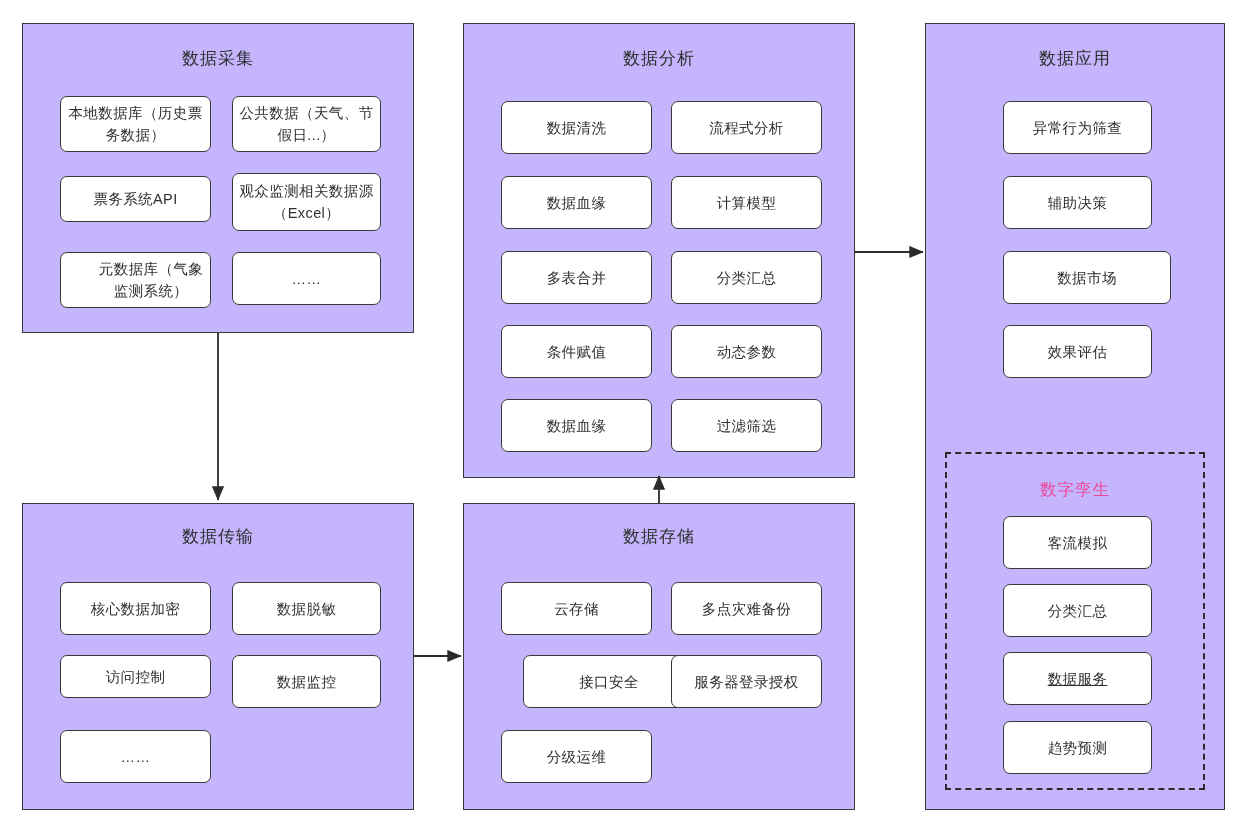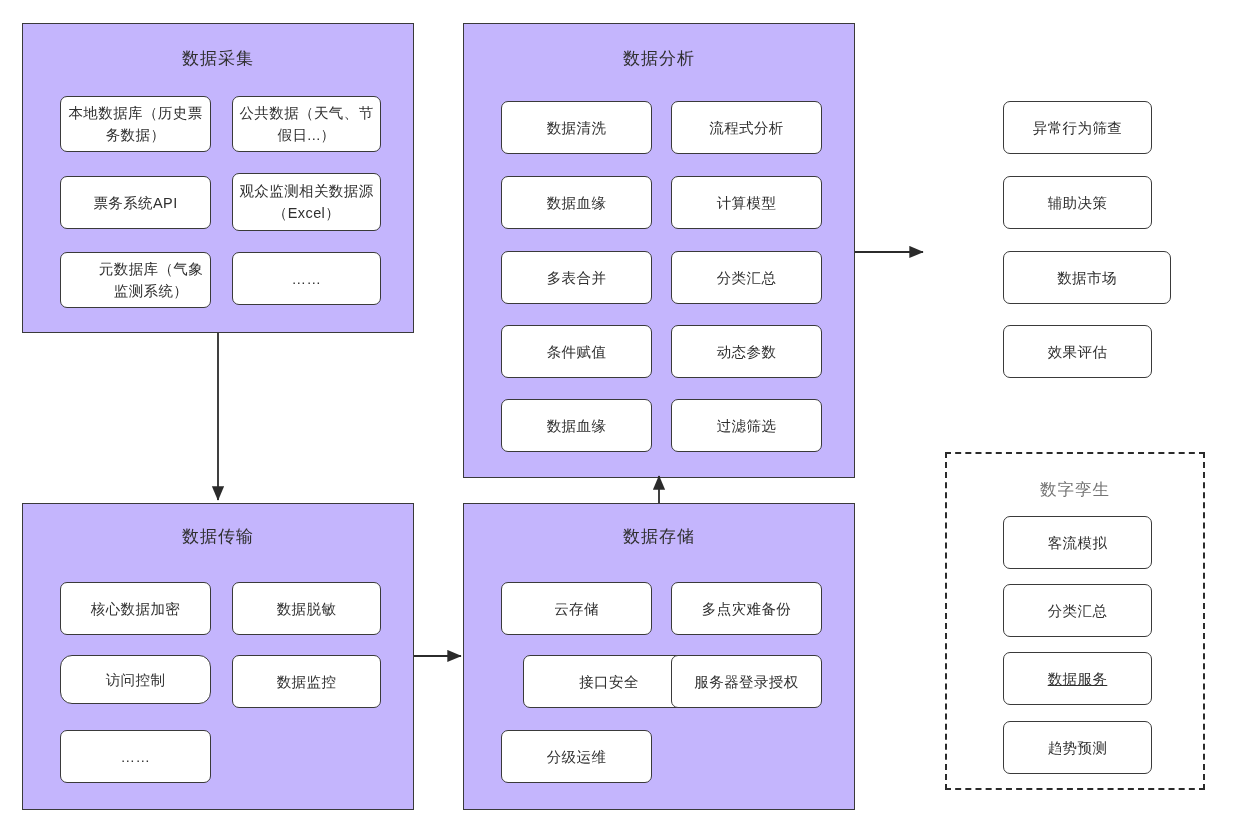--- a/index.html
+++ b/index.html
@@ -50,76 +50,79 @@
     box-sizing:border-box;
     border:2px dashed #2b2b2b;
     background:transparent;
   }
   .dashed-title{
     position:absolute;
     left:0;right:0;
     text-align:center;
     font-size:16.5px;
     line-height:22px;
-    color:#737373;
+    color:#ec4899;
     letter-spacing:1px;
   }
   svg.connectors{
     position:absolute;left:0;top:0;width:1246px;height:835px;
     pointer-events:none;
   }
 </style>
 </head>
 <body>
 
 <div id="stage">
 
   <div class="panel" style="left:22px;top:23px;width:392px;height:310px;">
     <div class="panel-title" style="top:24px;">数据采集</div>
   </div>
   <div class="card two-line" style="left:60px;top:96px;width:151px;height:56px;">本地数据库（历史票务数据）</div>
   <div class="card two-line" style="left:232px;top:96px;width:149px;height:56px;">公共数据（天气、节假日...）</div>
-  <div class="card" style="left:60px;top:176px;width:151px;height:53px;text-align:right;">票务系统API</div>
+  <div class="card" style="left:60px;top:176px;width:151px;height:46px;text-align:right;">票务系统API</div>
   <div class="card two-line" style="left:232px;top:173px;width:149px;height:58px;">观众监测相关数据源（Excel）</div>
   <div class="card two-line" style="left:60px;top:252px;width:151px;height:56px;padding-left:37px;">元数据库（气象监测系统）</div>
   <div class="card" style="left:232px;top:252px;width:149px;height:53px;">……</div>
 
   <div class="panel" style="left:463px;top:23px;width:392px;height:455px;">
     <div class="panel-title" style="top:24px;">数据分析</div>
   </div>
   <div class="card" style="left:501px;top:101px;width:151px;height:53px;">数据清洗</div>
   <div class="card" style="left:671px;top:101px;width:151px;height:53px;">流程式分析</div>
   <div class="card" style="left:501px;top:176px;width:151px;height:53px;">数据血缘</div>
   <div class="card" style="left:671px;top:176px;width:151px;height:53px;">计算模型</div>
   <div class="card" style="left:501px;top:251px;width:151px;height:53px;">多表合并</div>
   <div class="card" style="left:671px;top:251px;width:151px;height:53px;">分类汇总</div>
   <div class="card" style="left:501px;top:325px;width:151px;height:53px;">条件赋值</div>
   <div class="card" style="left:671px;top:325px;width:151px;height:53px;">动态参数</div>
   <div class="card" style="left:501px;top:399px;width:151px;height:53px;">数据血缘</div>
   <div class="card" style="left:671px;top:399px;width:151px;height:53px;">过滤筛选</div>
 
+  <div class="panel" style="left:925px;top:23px;width:300px;height:787px;">
+    <div class="panel-title" style="top:24px;">数据应用</div>
+  </div>
   <div class="card" style="left:1003px;top:101px;width:149px;height:53px;">异常行为筛查</div>
   <div class="card" style="left:1003px;top:176px;width:149px;height:53px;">辅助决策</div>
   <div class="card" style="left:1003px;top:251px;width:168px;height:53px;">数据市场</div>
   <div class="card" style="left:1003px;top:325px;width:149px;height:53px;">效果评估</div>
 
   <div class="dashed-box" style="left:945px;top:452px;width:260px;height:338px;">
     <div class="dashed-title" style="top:24px;">数字孪生</div>
   </div>
   <div class="card" style="left:1003px;top:516px;width:149px;height:53px;">客流模拟</div>
   <div class="card" style="left:1003px;top:584px;width:149px;height:53px;">分类汇总</div>
   <div class="card" style="left:1003px;top:652px;width:149px;height:53px;text-decoration:underline;">数据服务</div>
   <div class="card" style="left:1003px;top:721px;width:149px;height:53px;">趋势预测</div>
 
   <div class="panel" style="left:22px;top:503px;width:392px;height:307px;">
     <div class="panel-title" style="top:22px;">数据传输</div>
   </div>
   <div class="card" style="left:60px;top:582px;width:151px;height:53px;">核心数据加密</div>
   <div class="card" style="left:232px;top:582px;width:149px;height:53px;">数据脱敏</div>
-  <div class="card" style="left:60px;top:655px;width:151px;height:49px;border-radius:12px;">访问控制</div>
+  <div class="card" style="left:60px;top:655px;width:151px;height:43px;">访问控制</div>
   <div class="card" style="left:232px;top:655px;width:149px;height:53px;">数据监控</div>
   <div class="card" style="left:60px;top:730px;width:151px;height:53px;">……</div>
 
   <div class="panel" style="left:463px;top:503px;width:392px;height:307px;">
     <div class="panel-title" style="top:22px;">数据存储</div>
   </div>
   <div class="card" style="left:501px;top:582px;width:151px;height:53px;">云存储</div>
   <div class="card" style="left:671px;top:582px;width:151px;height:53px;">多点灾难备份</div>
   <div class="card" style="left:523px;top:655px;width:172px;height:53px;">接口安全</div>
   <div class="card" style="left:671px;top:655px;width:151px;height:53px;">服务器登录授权</div>

